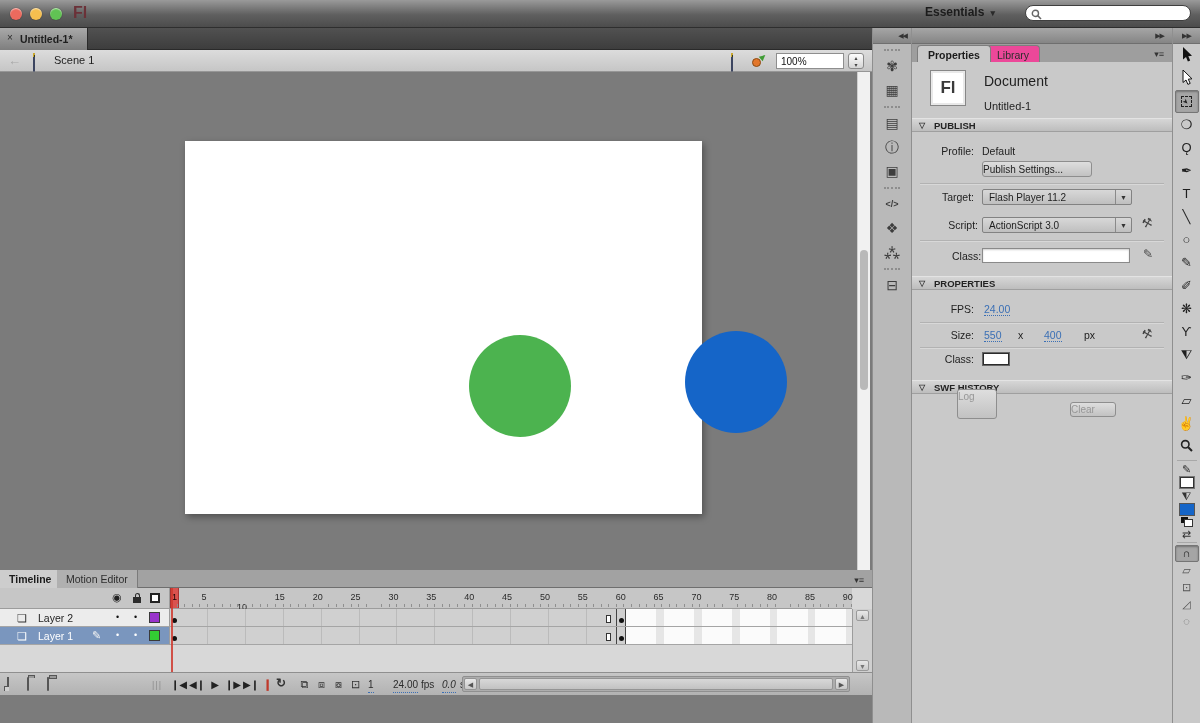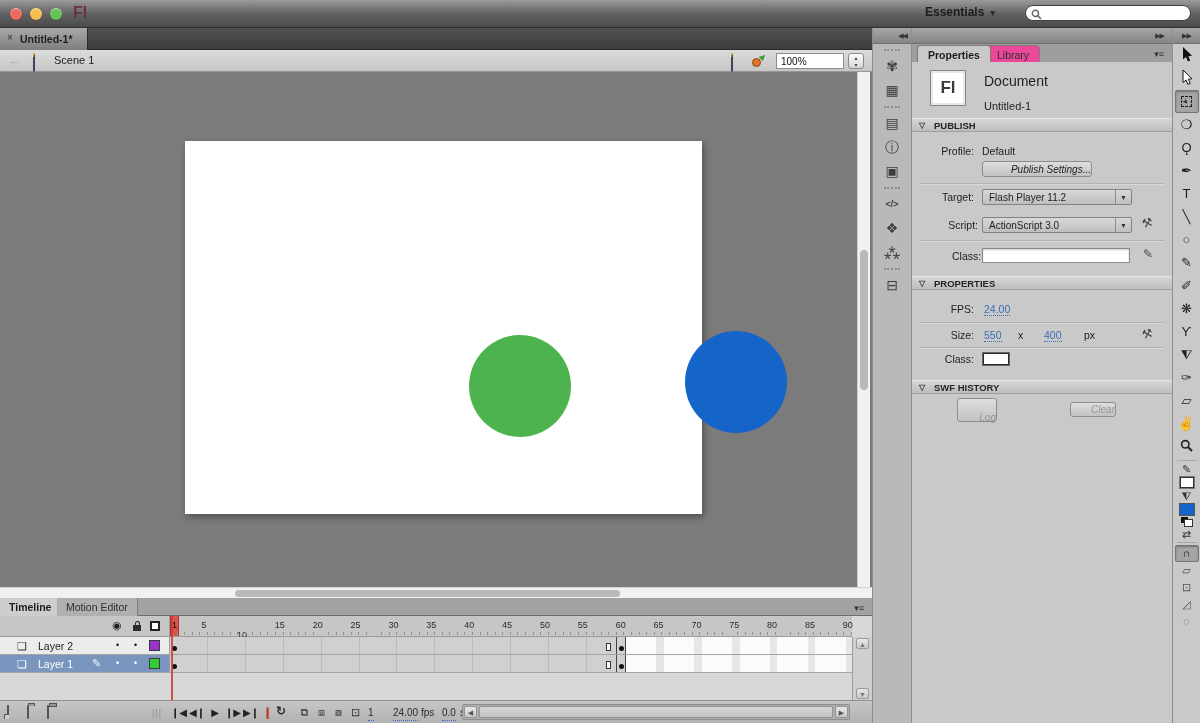--- a/index.html
+++ b/index.html
@@ -80,21 +80,21 @@
   #doc-type { left:72px; top:45px; font-size:14px; color:#1e1e1e;text-align:center; }
   #doc-name { left:72px; top:72px; font-size:11px; color:#1e1e1e; }
   .section-hdr { left:0; width:260px; height:14px; background:linear-gradient(#d6d6d6,#bdbdbd);
     border-top:1px solid #e3e3e3; border-bottom:1px solid #9f9f9f; font-size:9.5px; font-weight:bold; color:#232323; padding:1px 0 0 22px; }
   .section-hdr .tri { position:absolute; left:7px; top:2px; font-size:8px; color:#3a3a3a; }
   .pp-label { width:62px; text-align:right; font-size:10.5px; color:#222; }
   .pp-value { font-size:10.5px; color:#222; }
   .hot { color:#3a6fb5; border-bottom:1px dotted #3a6fb5; cursor:default; }
   .pp-sep { left:8px; width:244px; border-top:1px solid #b2b2b2; border-bottom:1px solid #d8d8d8; }
   .btn { background:linear-gradient(#dedede,#c2c2c2); border:1px solid #8e8e8e; border-radius:3px;
-    font-size:10px; color:#222; text-align:right;font-style:italic; }
+    font-size:10px; color:#222; text-align:left; }
   .btn.disabled { color:#979797; }
   .dropdown { background:linear-gradient(#d8d8d8,#bfbfbf); border:1px solid #828282; border-radius:2px; font-size:10px; color:#1e1e1e; }
   .dropdown .dd-cap { position:absolute; right:0; top:0; bottom:0; width:16px; border-left:1px solid #8a8a8a;
     font-size:7px; color:#333; text-align:center; padding-top:4px; }
   .dropdown .dd-txt { position:absolute; left:6px; top:2px; }
   .tool-glyph { font-size:12px; color:#444; }
   .text-input { background:#fff; border:1px solid #8a8a8a; box-shadow:inset 0 1px 2px rgba(0,0,0,.2); font-size:10px; padding:1px 3px; }
   #stage-swatch { left:70px; top:324px; width:28px; height:14px; background:#fff; border:1px solid #666; box-shadow:0 0 0 1px #2c2c2c inset; }
 
   
@@ -112,21 +112,21 @@
   #stroke-swatch { width:16px; height:13px; background:#fff; border:1px solid #777; box-shadow:0 0 0 1px #333 inset; }
   #fill-swatch { width:16px; height:13px; border:1px solid #555; }
   #bw-chip { width:12px; height:10px; position:relative; }
   #bw-chip::before { content:""; position:absolute; left:0; top:0; width:7px; height:6px; background:#111; }
   #bw-chip::after { content:""; position:absolute; right:0; bottom:0; width:7px; height:6px; background:#fff; border:1px solid #333; }
   #tool-options .tool { height:17px; }
   #tool-options .g { font-size:11px; color:#555; }
   #tool-options .tool.selected .g { color:#111; }
 
   
-  #timeline-panel { left:0; top:598px; width:872px; height:125px; background:#d8d8d8; }
+  #timeline-panel { left:0; top:570px; width:872px; height:125px; background:#d8d8d8; }
   #tl-tabs { left:0; top:0; width:872px; height:18px; background:#a2a2a2; border-bottom:1px solid #6e6e6e; }
   .tl-tab { position:absolute; top:0; height:18px; padding:3px 9px 0; font-size:10.5px; border-right:1px solid #7b7b7b; }
   .tl-tab.active { left:0; background:#cdcdcd; font-weight:bold; color:#1c1c1c; }
   .tl-tab.inactive { left:57px; background:#b0b0b0; color:#2e2e2e; }
   #layer-header { left:0; top:18px; width:170px; height:21px; background:#c6c6c6; border-bottom:1px solid #9c9c9c; border-right:1px solid #9c9c9c; }
   .i-eye { position:absolute; left:112px; top:4px; font-size:11px; color:#222; line-height:11px; }
   .i-lock { position:absolute; left:133px; top:9px; width:8px; height:6px; background:#2c2c2c; }
   .i-lock::before { content:""; position:absolute; left:1.5px; top:-4px; width:3px; height:3px; border:1.5px solid #2c2c2c; border-bottom:none; border-radius:3px 3px 0 0; }
   .i-sqr { position:absolute; left:150px; top:5px; width:10px; height:10px; border:2px solid #222; background:#fff; }
   #ruler { left:170px; top:18px; width:682px; height:21px; background:#c6c6c6; border-bottom:1px solid #9c9c9c; }
@@ -305,21 +305,21 @@
     <div class="abs pp-value" style="left:172px;top:301px;">px</div>
     <div class="abs tool-glyph" style="left:230px;top:299px;transform:rotate(-15deg);">⚒</div>
     <div class="abs pp-sep" style="top:319px;"></div>
     <div class="abs pp-label" style="left:0;top:325px;">Class:</div>
     <div id="stage-swatch" class="abs"></div>
 
     <div class="abs section-hdr" style="top:352px;">
       <span class="tri">▽</span>
       <span>SWF HISTORY</span>
     </div>
-    <div class="abs btn disabled" style="left:45px;top:370px;width:40px;height:24px;padding-top:13px;">Log</div>
+    <div class="abs btn disabled" style="left:45px;top:361px;width:40px;height:30px;padding-top:1px;">Log</div>
     <div class="abs btn disabled" style="left:158px;top:374px;width:46px;height:15px;padding-top:1px;">Clear</div>
   </div>
 
   <div id="tools-panel" class="abs">
     <div id="tools-header"><span>▶▶</span></div>
     <div id="tools-list">
         <div class="tool">
           <span class="g"><svg width="12" height="15" viewBox="0 0 12 15">
               <path d="M2 0 L2 12.5 L5 10 L6.9 14.4 L9.2 13.4 L7.3 9.2 L11 8.8 Z" fill="#111"></path>
             </svg></span>
@@ -504,21 +504,21 @@
       <span class="ctl" style="left:27px;"><span class="i-folder"></span></span>
       <span class="ctl" style="left:47px;"><span class="i-trash"></span></span>
       <span class="ctl grip" style="left:152px;top:5px;">|||</span>
       <span class="ctl" style="left:170px;" id="playback-buttons"><span class="pb-btn">❙◀</span><span class="pb-btn">◀❙</span><span class="pb-btn">▶</span><span class="pb-btn">❙▶</span><span class="pb-btn">▶❙</span></span>
       <span class="ctl" id="center-frame-btn" style="left:263px;">❙</span>
       <span class="ctl" id="loop-btn" style="left:276px;top:3px;">↻</span>
       <span class="ctl" style="left:296px;" id="onion-buttons"><span class="onion-btn">⧉</span><span class="onion-btn">⧈</span><span class="onion-btn">⧇</span><span class="onion-btn">⊡</span></span>
       <span class="ctl status-num hot" style="left:368px;top:5px;">1</span>
       <span class="ctl status-num hot" style="left:393px;top:5px;">24.00</span>
       <span class="ctl status-num" style="left:421px;top:5px;">fps</span>
-      <span class="ctl status-num hot" style="left:442px;top:5px;">0.0</span>
+      <span class="ctl status-num hot" style="left:442px;top:5px;font-style:italic;">0.0</span>
       <span class="ctl status-num" style="left:460px;top:5px;">s</span>
       <span id="tl-hscroll">
         <span class="harr l">◀</span>
         <span class="hthumb"></span>
         <span class="harr r">▶</span>
       </span>
     </div>
   </div>
 </div>
 

